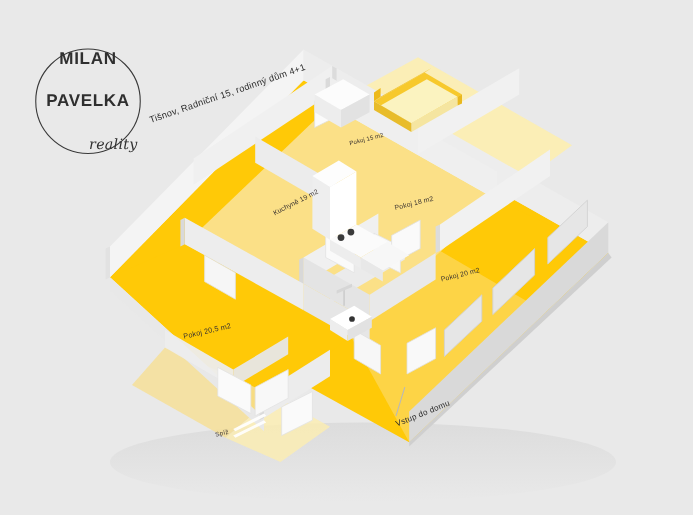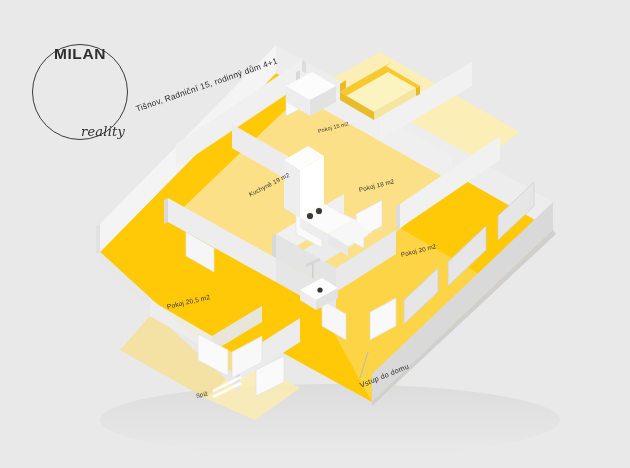--- a/index.html
+++ b/index.html
@@ -243,20 +243,21 @@
     <g>
       <polygon points="212,390 240,376 242,378 214,392" fill="#ffffff" opacity="0.9"></polygon>
       <polygon points="212,396 240,382 242,384 214,398" fill="#ffffff" opacity="0.9"></polygon>
     </g>
 
     <line x1="368" y1="352" x2="360" y2="378" stroke="#b9b9b9" stroke-width="1"></line>
   </svg>
 
   <div class="logo">
     <div class="logo-line1">MILAN</div>
+    <div class="logo-line2">PAVELKA</div>
     <div class="logo-script">reality</div>
   </div>
 
   <div class="annot annot-title">Tišnov, Radniční 15, rodinný dům 4+1</div>
 
   <div class="annot annot-entry">Vstup do domu</div>
 
   <div class="rlabel rl-kuchyn">Kuchyně 19 m2</div>
   <div class="rlabel rl-pokoj15">Pokoj 15 m2</div>
   <div class="rlabel rl-pokoj18">Pokoj 18 m2</div>

